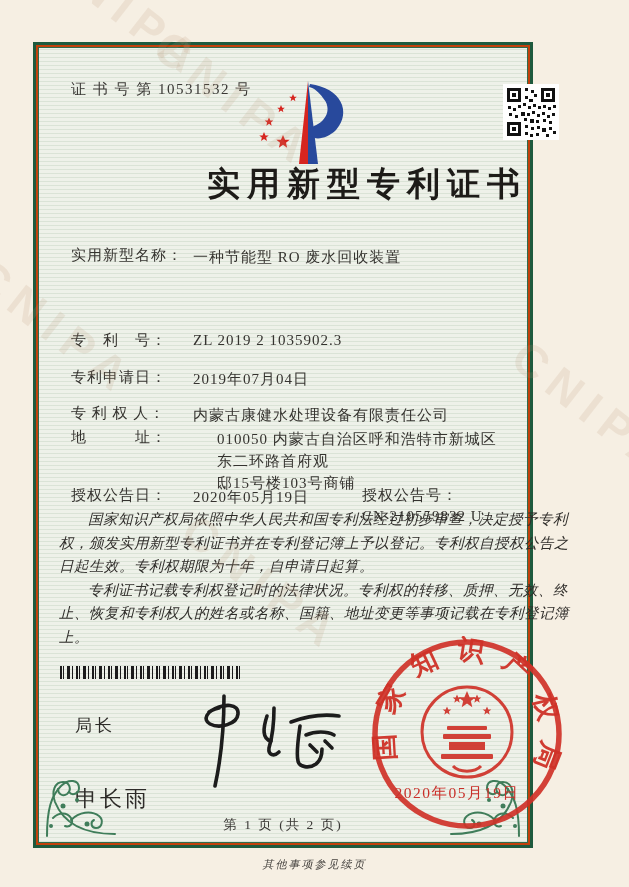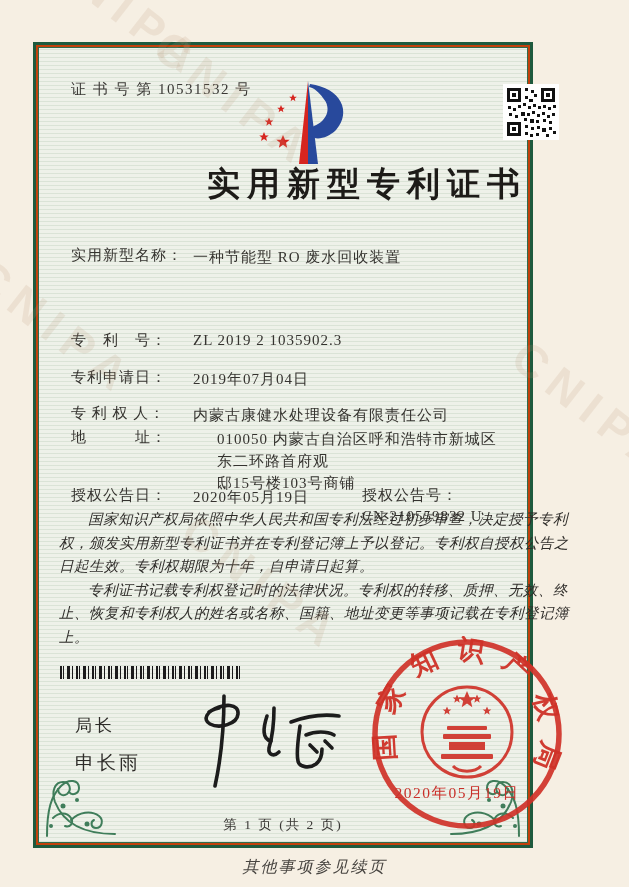--- a/index.html
+++ b/index.html
@@ -69,30 +69,30 @@
   .legal p{margin:0;text-indent:2em;}
   .barcode{
     position:absolute;left:21px;top:618px;width:182px;height:13px;
     background:repeating-linear-gradient(90deg,
       #1c1c1c 0 2px, transparent 2px 3px,
       #1c1c1c 3px 4px, transparent 4px 7px,
       #1c1c1c 7px 10px, transparent 10px 12px,
       #1c1c1c 12px 13px, transparent 13px 16px);
   }
   .sig-title{position:absolute;left:36px;top:666px;font-size:17px;letter-spacing:3px;color:#2e2c29;}
-  .sig-name{position:absolute;left:36px;top:702px;font-size:19px;letter-spacing:3px;color:#2e2c29;}
+  .sig-name{position:absolute;left:36px;top:736px;font-size:22px;letter-spacing:3px;color:#2e2c29;}
   .signature{position:absolute;left:140px;top:642px;width:175px;height:105px;}
   .seal{position:absolute;left:330px;top:588px;width:196px;height:196px;z-index:4;}
   .page-info{
     position:absolute;left:0;top:768px;width:100%;text-align:center;
     font-size:13.5px;letter-spacing:2px;color:#3a3835;
   }
   .footer-note{
     position:absolute;left:0;top:857px;width:100%;text-align:center;
-    font-size:16px;font-style:italic;letter-spacing:2px;color:#474440;
+    font-size:11px;font-style:italic;letter-spacing:2px;color:#474440;
     z-index:2;
   }
   .ornament{position:absolute;bottom:2px;width:78px;height:78px;}
   .ornament-left{left:2px;}
   .ornament-right{right:2px;transform:scaleX(-1);}
   .content-layer{position:relative;z-index:3;width:100%;height:100%;}
 </style>
 </head>
 <body>
 

